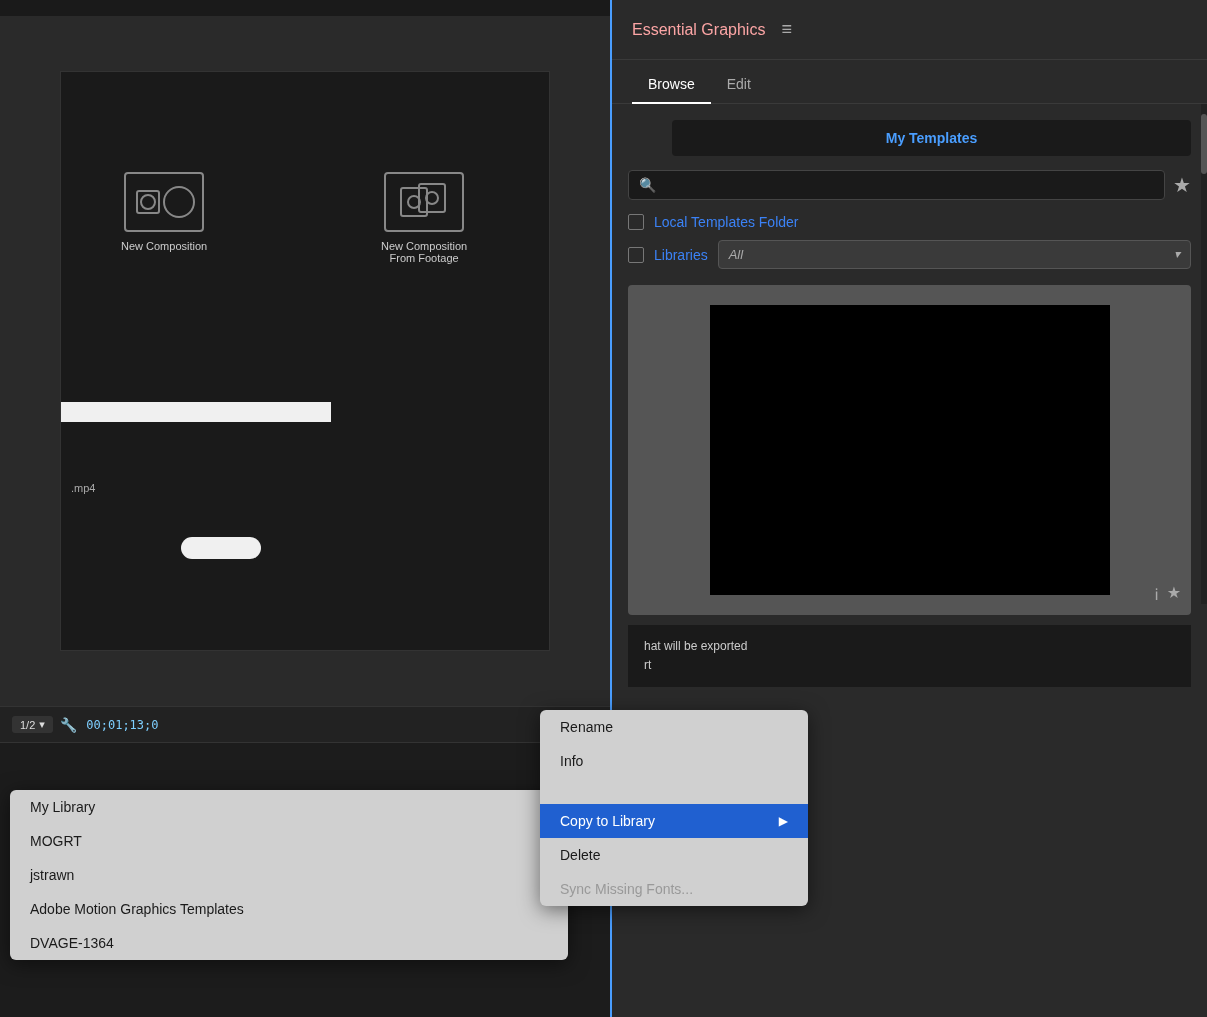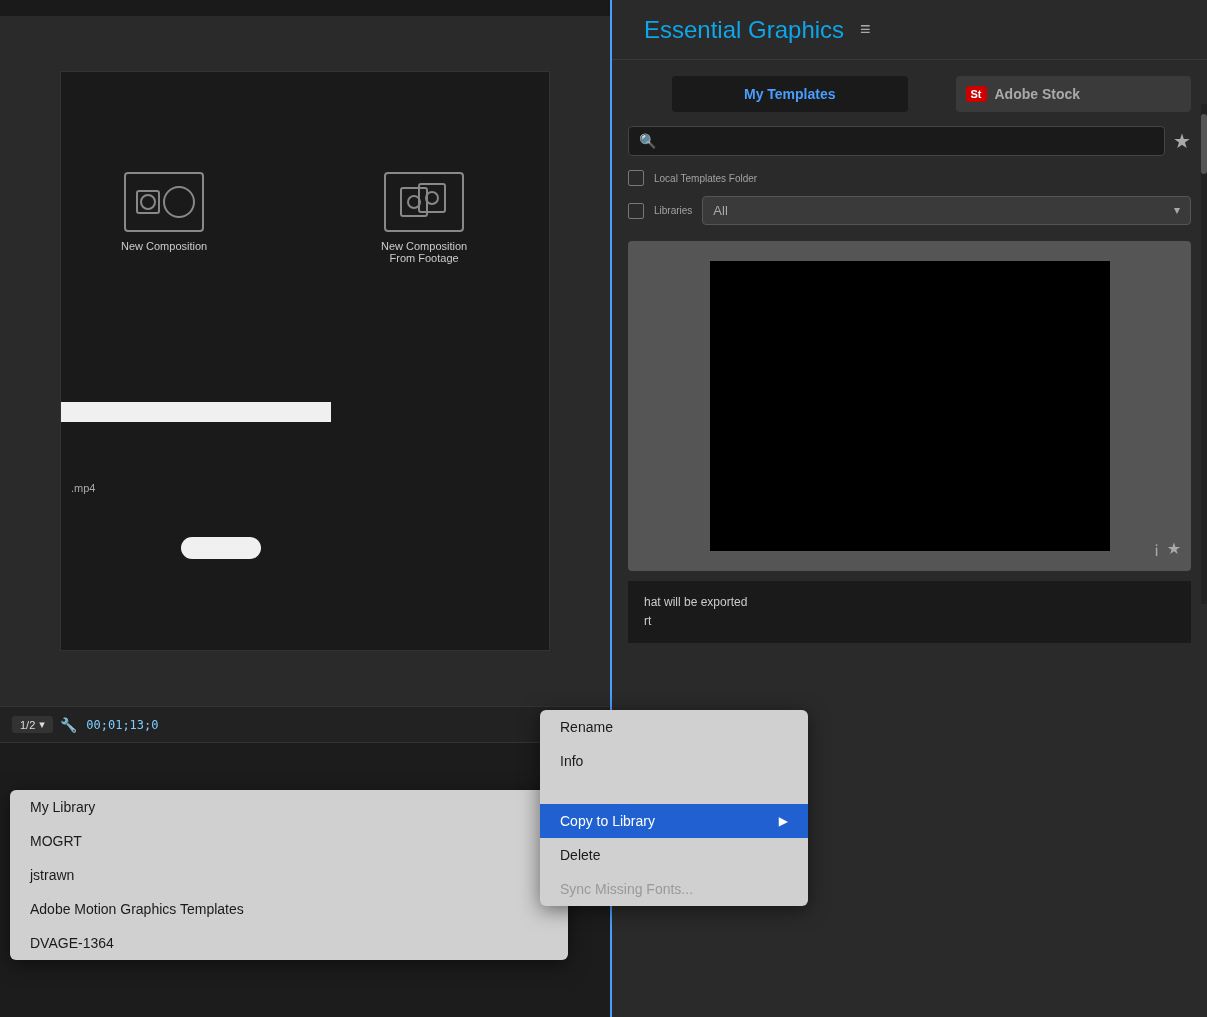--- a/index.html
+++ b/index.html
@@ -256,24 +256,23 @@
       height: 60px;
       background: #2a2a2a;
       display: flex;
       align-items: center;
       padding: 0 20px;
       gap: 16px;
       border-bottom: 1px solid #3a3a3a;
     }
 
     .eg-title {
-      color: #0ea5e9;
-      font-size: 24px;
+      color: #fca5a5;
+      font-size: 16px;
       font-weight: 400;
-      margin-left: 12px;
     }
 
     .eg-menu-icon {
       color: #aaa;
       font-size: 18px;
       cursor: pointer;
     }
 
     .eg-tabs {
       display: flex;
@@ -391,41 +390,42 @@
     .checkbox-box {
       width: 16px;
       height: 16px;
       border: 1px solid #777;
       border-radius: 2px;
       background: transparent;
       flex-shrink: 0;
     }
 
     .checkbox-label {
-      color: #a3a3a3;
-      font-size: 10px;
+      color: #3b82f6;
+      font-size: 14px;
     }
 
     .libraries-row {
       display: flex;
       align-items: center;
       gap: 10px;
       margin-bottom: 16px;
     }
 
     .libraries-dropdown {
       flex: 1;
       background: #3a3a3a;
       border: 1px solid #555;
       border-radius: 4px;
       padding: 6px 10px;
       display: flex;
       align-items: flex-start;
       justify-content: space-between;
       cursor: pointer;
+      font-style: italic;
     }
 
     .libraries-dropdown-text {
       color: #aaa;
       font-size: 13px;
     }
 
     .dropdown-chevron {
       color: #aaa;
       font-size: 12px;
@@ -567,30 +567,34 @@
   </div>
 </div>
 
 <div class="right-panel">
 
   <div class="eg-header">
     <span class="eg-title">Essential Graphics</span>
     <span class="eg-menu-icon">≡</span>
   </div>
 
+  <div class="eg-tabs">
+    <div class="eg-tab active">
+      <span>Browse</span>
+    </div>
+    <div class="eg-tab">
+      <span>Edit</span>
+    </div>
+  </div>
 
   <div class="eg-content">
 
     <div class="template-tabs">
       <div class="template-tab active">
         <span>My Templates</span>
-      </div>
-      <div class="template-tab inactive adobe-stock-tab">
-        <span class="adobe-stock-badge">St</span>
-        <span>Adobe Stock</span>
       </div>
     </div>
 
     <div class="search-row">
       <div class="search-input-container">
         <span class="search-icon">🔍</span>
         <input class="search-input" type="text" placeholder="" style="">
       </div>
       <span class="star-btn">★</span>
     </div>

